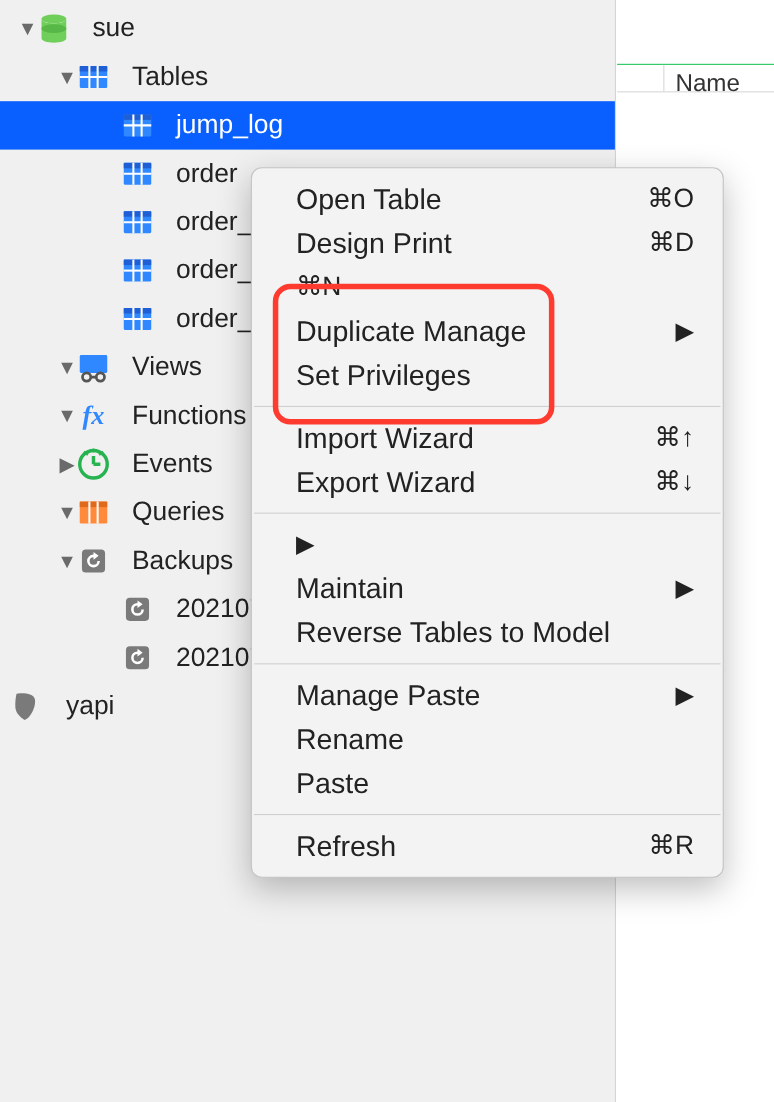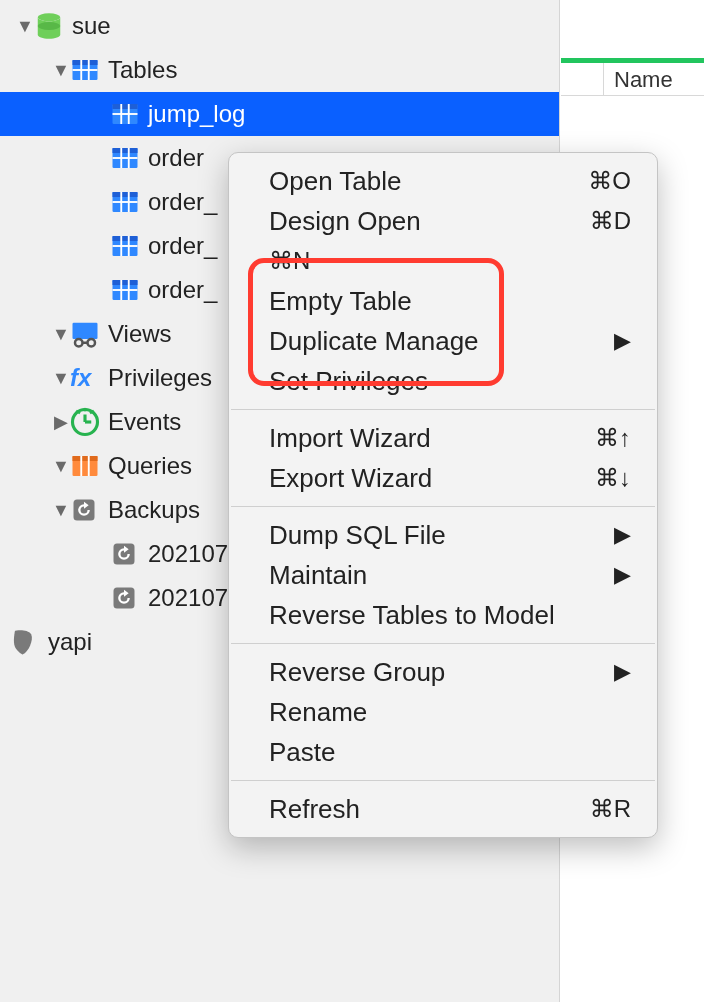--- a/index.html
+++ b/index.html
@@ -36,42 +36,44 @@
     width: 18px;
     text-align: center;
     font-size: 18px;
     color: #6a6a6a;
     user-select: none;
   }
   .spacer { display: inline-block; }
   .icon {
     width: 30px;
     height: 30px;
-    margin-right: 8px;
+    margin-right: 20px;
     flex-shrink: 0;
     display: inline-flex;
     align-items: center;
+    justify-content: center;
+    font-family: Liberation Serif, serif;
   }
   .label { }
   
   .right-pane {
     position: absolute;
     left: 561px;
     top: 0;
     width: 143px;
     height: 100%;
     background: #ffffff;
   }
   .col-header {
     position: absolute;
     top: 58px;
     left: 0;
     width: 100%;
-    height: 38px;
-    border-top: 5px solid #22c55e;
+    height: 26px;
+    border-top: 1px solid #22c55e;
     border-bottom: 1px solid #d8d8d8;
   }
   .col-cell {
     position: absolute;
     left: 42px;
     top: 0;
     height: 100%;
     border-left: 1px solid #d8d8d8;
     padding: 4px 10px;
     font-size: 22px;
@@ -232,21 +234,21 @@
     </span>
     <span class="label">Views</span>
   </div>
 
   <div class="tree-row">
     <span class="spacer" style="width:52px"></span>
     <span class="arrow">▼</span>
     <span class="icon">
       <span style="font-style:italic;color:#2f88ff;font-weight:bold;font-size:24px;">fx</span>
     </span>
-    <span class="label">Privileges</span>
+    <span class="label">Functions</span>
   </div>
 
   <div class="tree-row">
     <span class="spacer" style="width:52px"></span>
     <span class="arrow">▶</span>
     <span class="icon">
       <svg viewBox="0 0 24 24" width="30" height="30">
           <circle cx="12" cy="12" r="10" fill="none" stroke="#27b34f" stroke-width="2.5"></circle>
           <line x1="12" y1="12" x2="12" y2="6" stroke="#27b34f" stroke-width="2.5"></line>
           <line x1="12" y1="12" x2="17" y2="12" stroke="#27b34f" stroke-width="2.5"></line>
@@ -322,29 +324,25 @@
     <div class="col-cell">Name</div>
   </div>
 </div>
 
 <div class="context-menu">
   <div class="menu-item">
     <span>Open Table</span>
     <span class="shortcut">⌘O</span>
   </div>
   <div class="menu-item">
-    <span>Design Open</span>
+    <span>Design Print</span>
     <span class="shortcut">⌘D</span>
   </div>
   <div class="menu-item">
     <span class="shortcut">⌘N</span>
-  </div>
-  <div class="menu-item">
-    <span>Empty Table</span>
-      <span></span>
   </div>
   <div class="menu-item">
     <span>Duplicate Manage</span>
     <span class="sub-arrow">▶</span>
   </div>
   <div class="menu-item">
     <span>Set Privileges</span>
       <span></span>
   </div>
 
@@ -355,36 +353,35 @@
     <span class="shortcut">⌘↑</span>
   </div>
   <div class="menu-item">
     <span>Export Wizard</span>
     <span class="shortcut">⌘↓</span>
   </div>
 
   <div class="menu-sep"></div>
 
   <div class="menu-item">
-    <span>Dump SQL File</span>
     <span class="sub-arrow">▶</span>
   </div>
   <div class="menu-item">
     <span>Maintain</span>
     <span class="sub-arrow">▶</span>
   </div>
   <div class="menu-item">
     <span>Reverse Tables to Model</span>
       <span></span>
   </div>
 
   <div class="menu-sep"></div>
 
   <div class="menu-item">
-    <span>Reverse Group</span>
+    <span>Manage Paste</span>
     <span class="sub-arrow">▶</span>
   </div>
   <div class="menu-item">
     <span>Rename</span>
       <span></span>
   </div>
   <div class="menu-item">
     <span>Paste</span>
       <span></span>
   </div>

